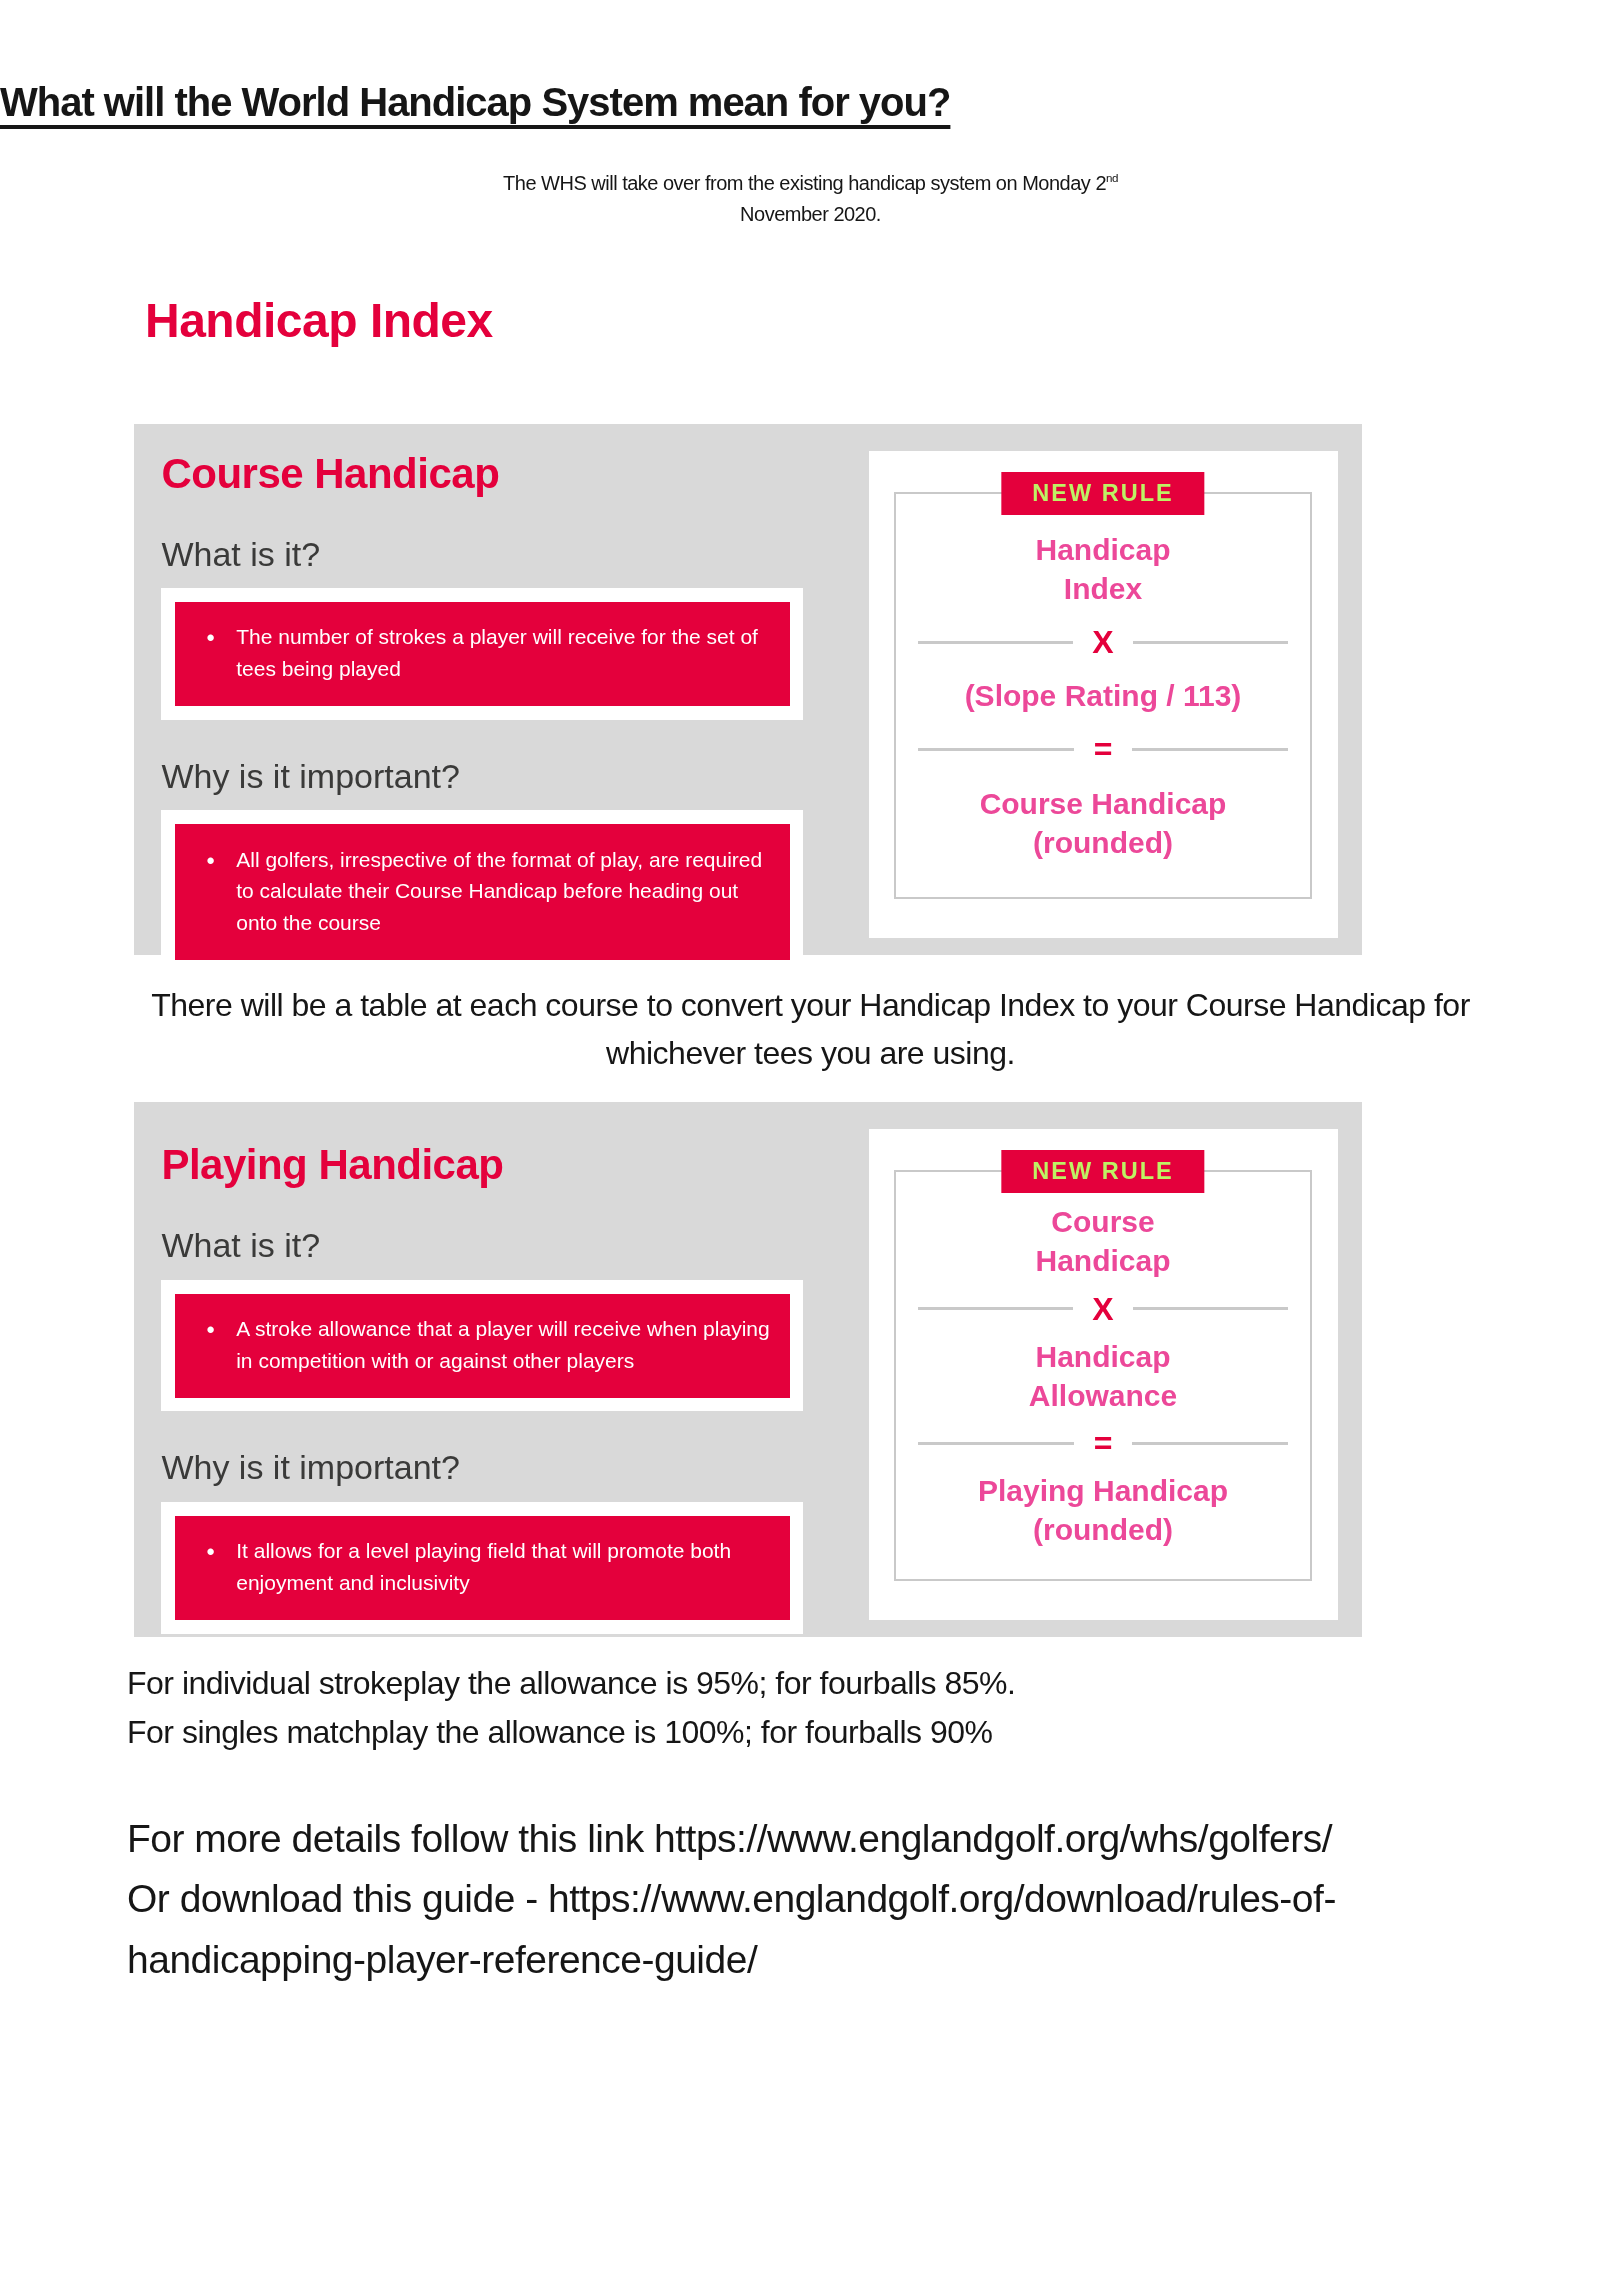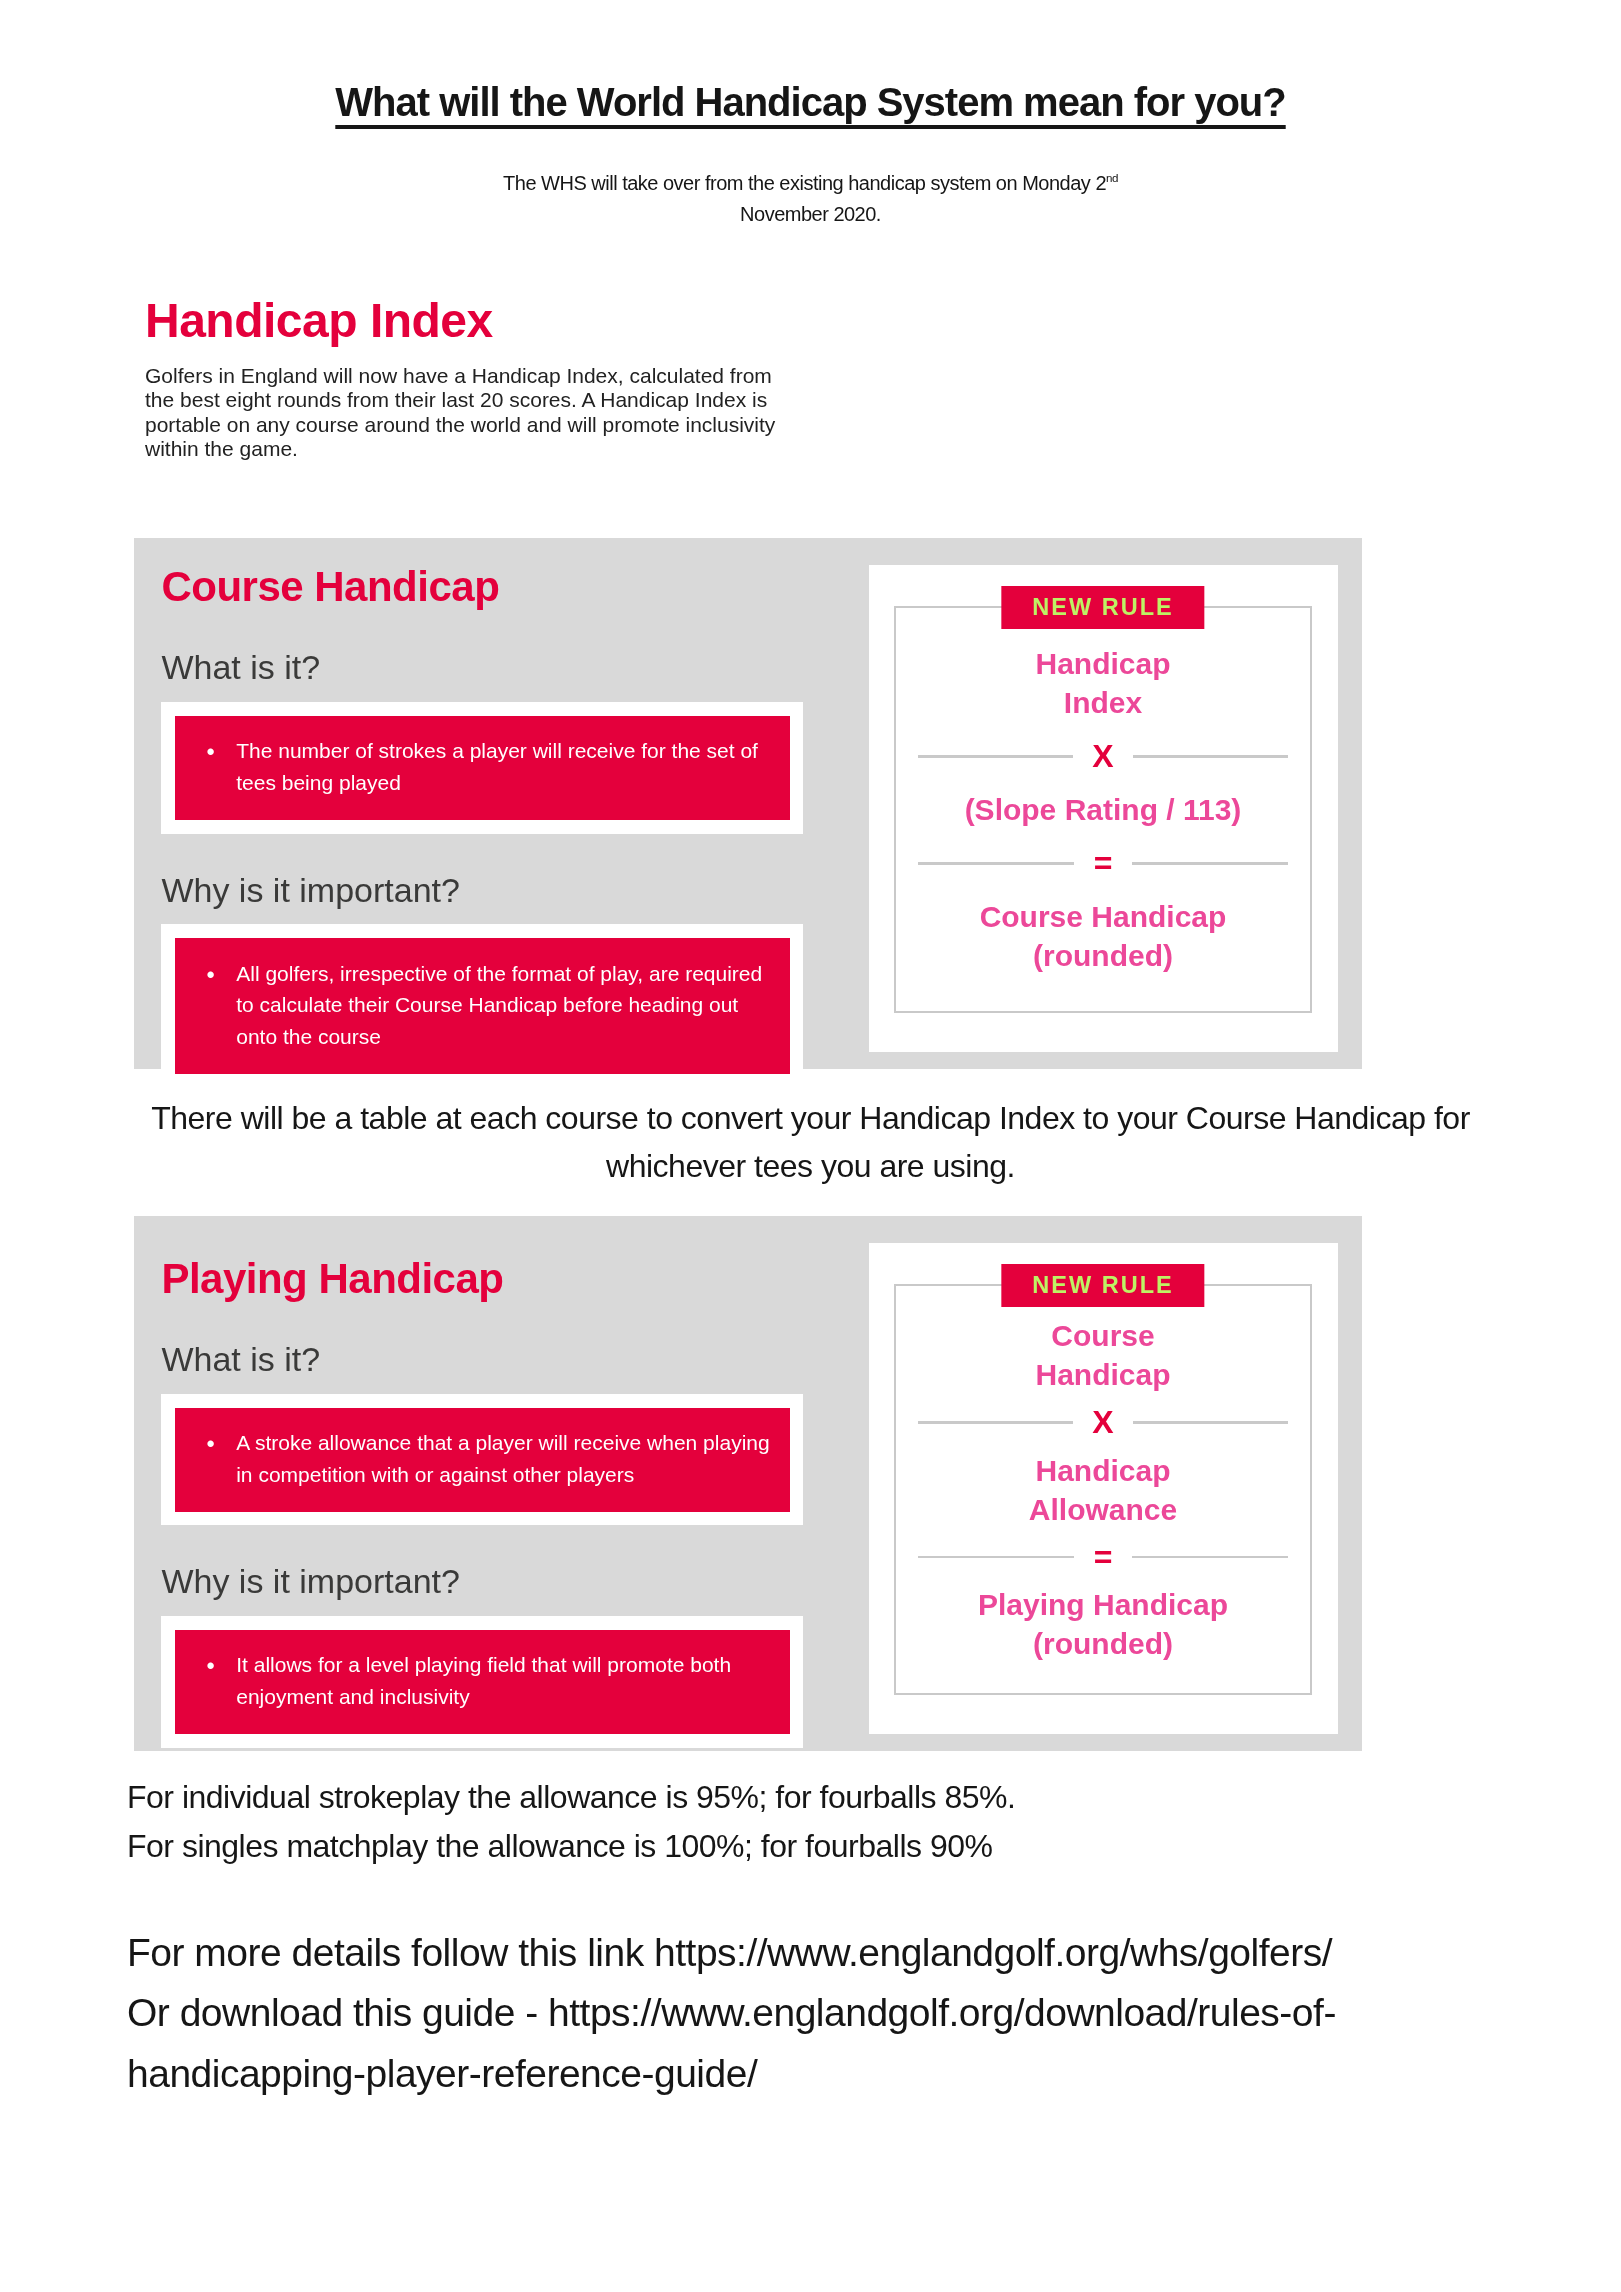--- a/index.html
+++ b/index.html
@@ -8,21 +8,20 @@
     width:1621px; height:2293px;
     background:#ffffff;
     font-family:"Liberation Sans", sans-serif;
     color:#1a1a1a;
     overflow:hidden;
   }
 
   
   .doc-title {
     margin:80px auto 0;
-    text-align:center;
     font-size:40px;
     letter-spacing:-1px;
     font-weight:600;
     color:#161616;
     text-decoration:underline;
     text-decoration-thickness:3.9px;
     text-underline-offset:8.8px;
   }
   .intro {
     margin-top:43px;
@@ -187,21 +186,20 @@
 <div class="page">
 
   <div class="doc-title">What will the World Handicap System mean for you?</div>
 
   <div class="intro">
     <div><span>The WHS will take over from the existing handicap system on Monday 2</span><sup>nd</sup></div>
     <div>November 2020.</div>
   </div>
 
   <div class="hi-heading">Handicap Index</div>
-  <div class="hi-body">Golfers in England will now have a Handicap Index, calculated from the best eight rounds from their last 20 scores. A Handicap Index is portable on any course around the world and will promote inclusivity within the game.</div>
 
   <div class="card card-1">
     <div class="card-title">Course Handicap</div>
 
     <div class="sub-heading">What is it?</div>
     <div class="bullet-outer">
       <div class="bullet-inner">
         <div class="bullet-row">
           <span class="bullet-dot">•</span>
           <span class="bullet-text">The number of strokes a player will receive for the set of tees being played</span>

